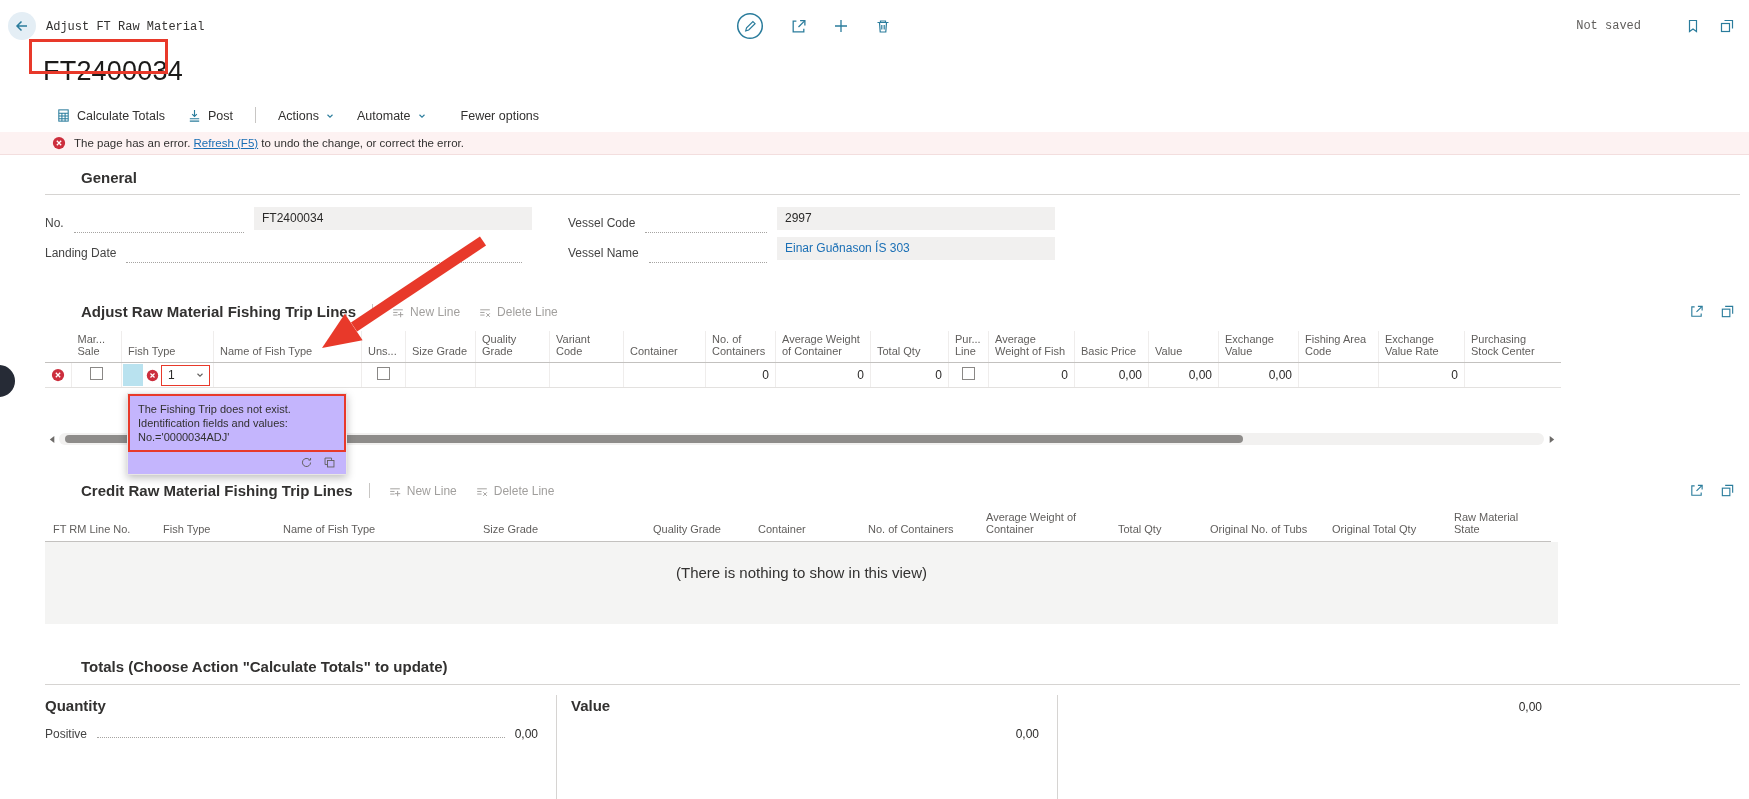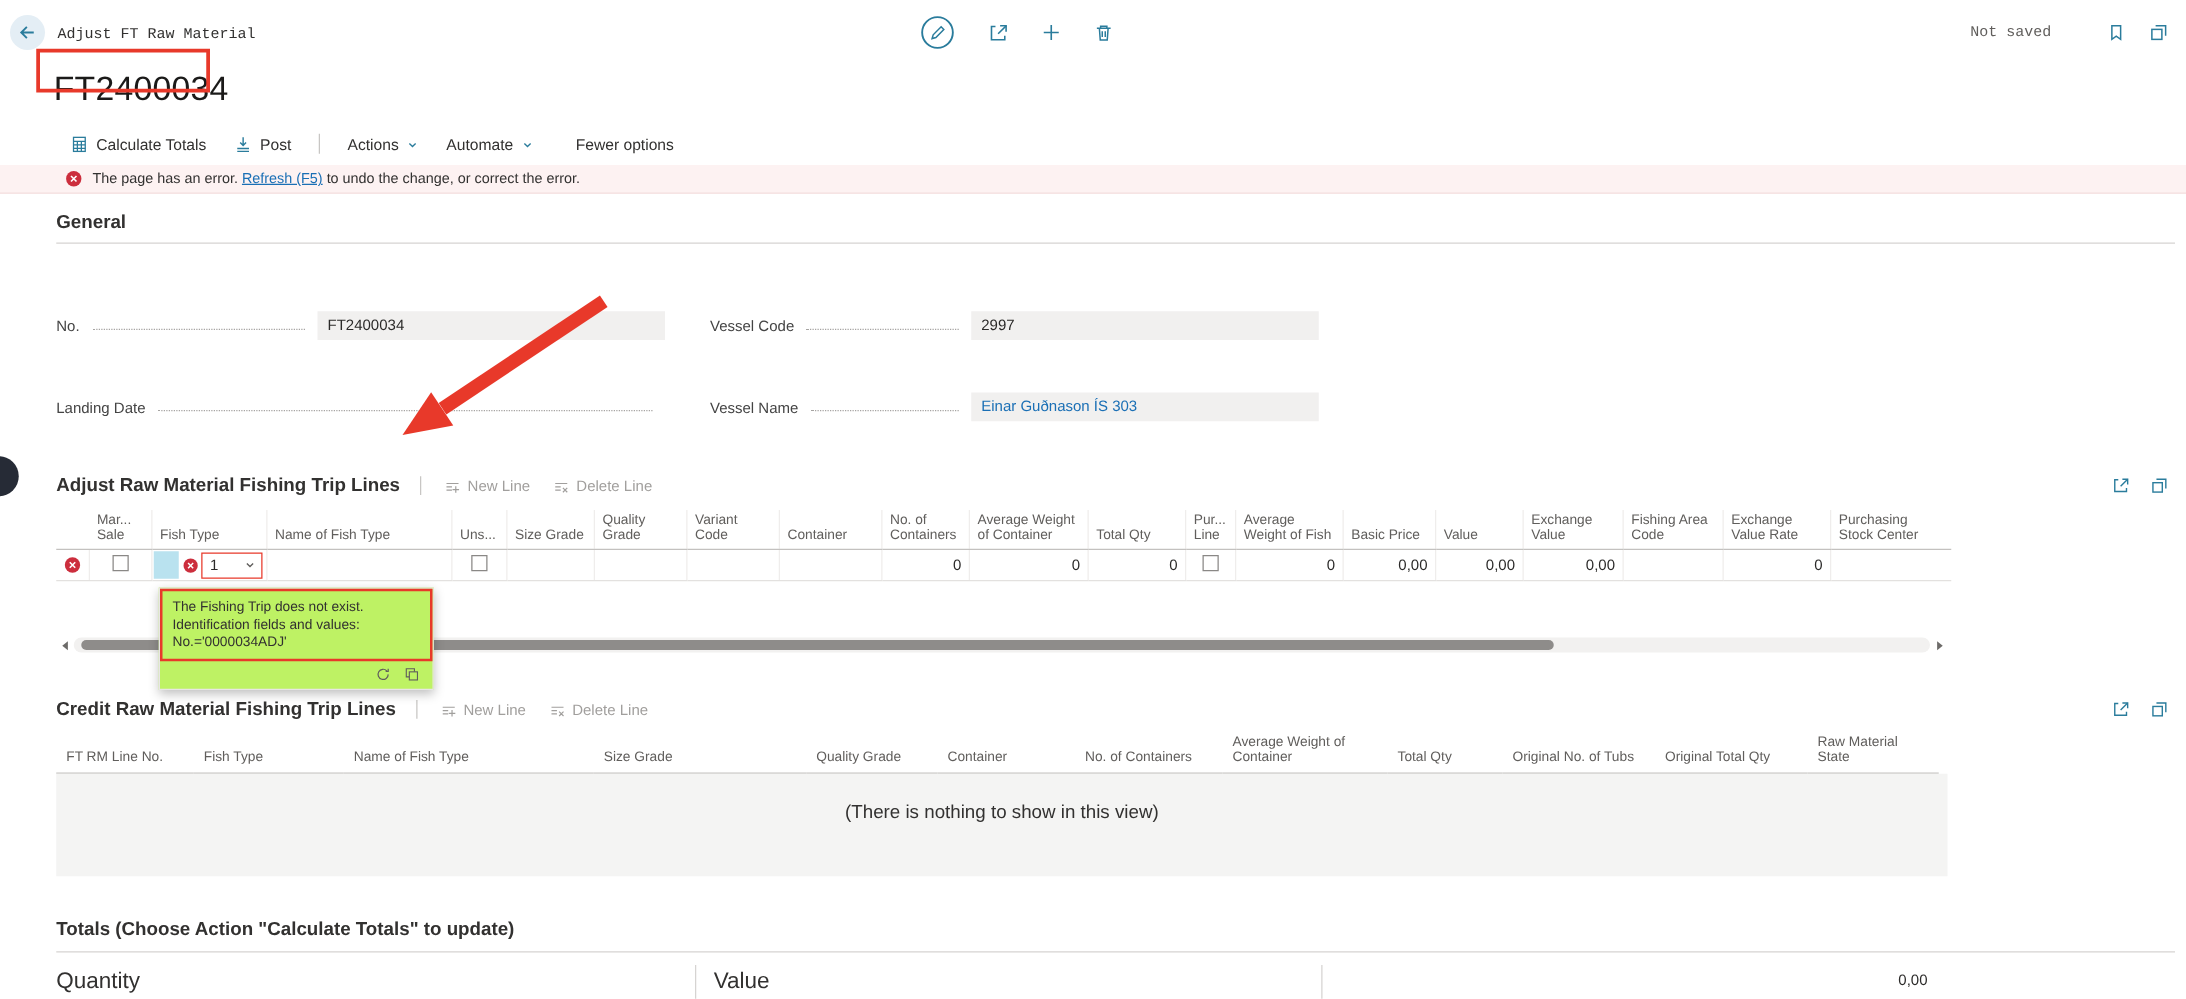--- a/index.html
+++ b/index.html
@@ -34,29 +34,29 @@
   .ab-item .icn { color:#2a7c9c; }
   .ab-sep { border-left:1px solid #c8c6c4; height:16px; }
   .chev { color:#605e5c; }
 
   
   .error-banner { margin-top:9px; height:23px; background:#fdf2f2; border-bottom:1px solid #f3dede; display:flex; align-items:center; padding-left:52px; gap:8px; font-size:11.5px; color:#323130; }
   .error-banner a { color:#1a6fb5; }
 
   
   .content { padding:0 0 0 45px; }
-  .section-title { font-size:15px; font-weight:700; color:#323130; }
+  .section-title { font-size:15px; font-weight:700; color:#323130;margin-left:36px; }
   .hline { border:none; border-top:1px solid #d6d4d2; width:1695px; margin-left:0; }
 
   
   .general { margin-top:14px; }
   .general .hline { margin-top:8px; }
   .general-grid { display:flex; gap:36px; margin-top:12px; }
   .gcol { width:487px; }
-  .field { display:flex; align-items:center; margin-bottom:7px; height:23px;margin-top:42px; }
+  .field { display:flex; align-items:flex-end; margin-bottom:7px; height:23px; }
   .field-label { color:#444; font-size:12px; white-space:nowrap; }
   .dots { flex:1; border-bottom:1px dotted #a6a4a2; margin:0 10px; transform:translateY(3px); }
   .field-value { width:278px; background:#f1f0ef; height:23px; line-height:23px; padding:0 8px; font-size:12px; color:#2b2a29; overflow:hidden; white-space:nowrap; }
   .field-value.link { color:#1a6fb5; cursor:pointer; }
 
   
   .part-header { display:flex; align-items:center; margin-top:36px; }
   .part-actions { display:flex; align-items:center; gap:18px; margin-left:16px; }
   .pa-sep { border-left:1px solid #c8c6c4; height:15px; }
   .pa-btn { display:flex; align-items:center; gap:5px; color:#a19f9d; font-size:12px; cursor:default; }
@@ -84,21 +84,21 @@
   .ft-wrap { display:flex; align-items:center; height:24px; }
   .ft-focus { width:20px; height:22px; background:#b9e2ef; flex:none; margin:1px 0 1px 1px; }
   .ft-err { flex:none; margin:0 2px 0 3px; }
   .ft-input { flex:1; height:21px; border:1.5px solid #e8392a; background:#fff; display:flex; align-items:center; padding-left:6px; margin-right:3px; }
   .ft-input .val { flex:1; font-size:12px; }
   .ft-input .chev { margin-right:4px; }
 
   
   .adjust-part { position:relative; }
   .tooltip {
-    position:absolute; left:82px; top:90px; width:220px; background:#bef264;
+    position:absolute; left:82px; top:90px; width:220px; background:#c4b5fd;
     box-shadow:0 3px 8px rgba(0,0,0,.25); z-index:40; border:1px solid #e8e6e4;
   }
   .tooltip .tip-text { border:2px solid #e8392a; padding:6px 8px; font-size:11px; line-height:14px; color:#323130; }
   .tooltip .tip-actions { display:flex; justify-content:flex-end; gap:10px; padding:4px 10px 5px; color:#605e5c; }
 
   
   .hscroll { display:flex; align-items:center; margin-top:44px; width:1513px; height:14px; }
   .hs-arrow { width:14px; height:14px; color:#6d6b69; display:flex; align-items:center; justify-content:center; cursor:pointer; }
   .hs-track { position:relative; flex:1; height:12px; background:#f2f1f0; border-radius:6px; }
   .hs-thumb { position:absolute; left:6px; top:2px; width:1178px; height:8px; background:#8e8c8a; border-radius:4px; cursor:grab; }
@@ -109,21 +109,21 @@
   .empty-block { width:1513px; height:82px; background:#f4f4f3; padding-top:22px; text-align:center; font-size:15px; color:#323130; }
 
   
   .totals { margin-top:34px; }
   .totals .hline { margin-top:9px; }
   .totals-cols { display:flex; margin-top:10px; height:132px; }
   .tcol { padding-top:2px; }
   .tcol1 { width:511px; }
   .tcol2 { width:501px; border-left:1px solid #d6d4d2; padding-left:14px; }
   .tcol3 { width:503px; border-left:1px solid #d6d4d2; padding-left:14px; }
-  .tcol-header { font-size:18px; font-weight:400; color:#323130; margin-bottom:20px; }
+  .tcol-header { font-size:15px; font-weight:700; color:#323130; margin-bottom:10px; }
   .trow { display:flex; align-items:center; height:20px; padding-right:18px; }
   .trow .tlabel { color:#444; font-size:12px; white-space:nowrap; }
   .trow .tvalue { font-size:12px; color:#2b2a29; margin-left:auto; }
 
   
   .annot-rect { position:absolute; border:3px solid #e8392a; z-index:50; pointer-events:none; }
   #arrow-overlay { position:absolute; left:0; top:0; width:1749px; height:799px; z-index:45; pointer-events:none; }
   .left-tab { position:absolute; left:-17px; top:365px; width:32px; height:32px; border-radius:50%; background:#262b36; z-index:60; }
 </style>
 </head>

